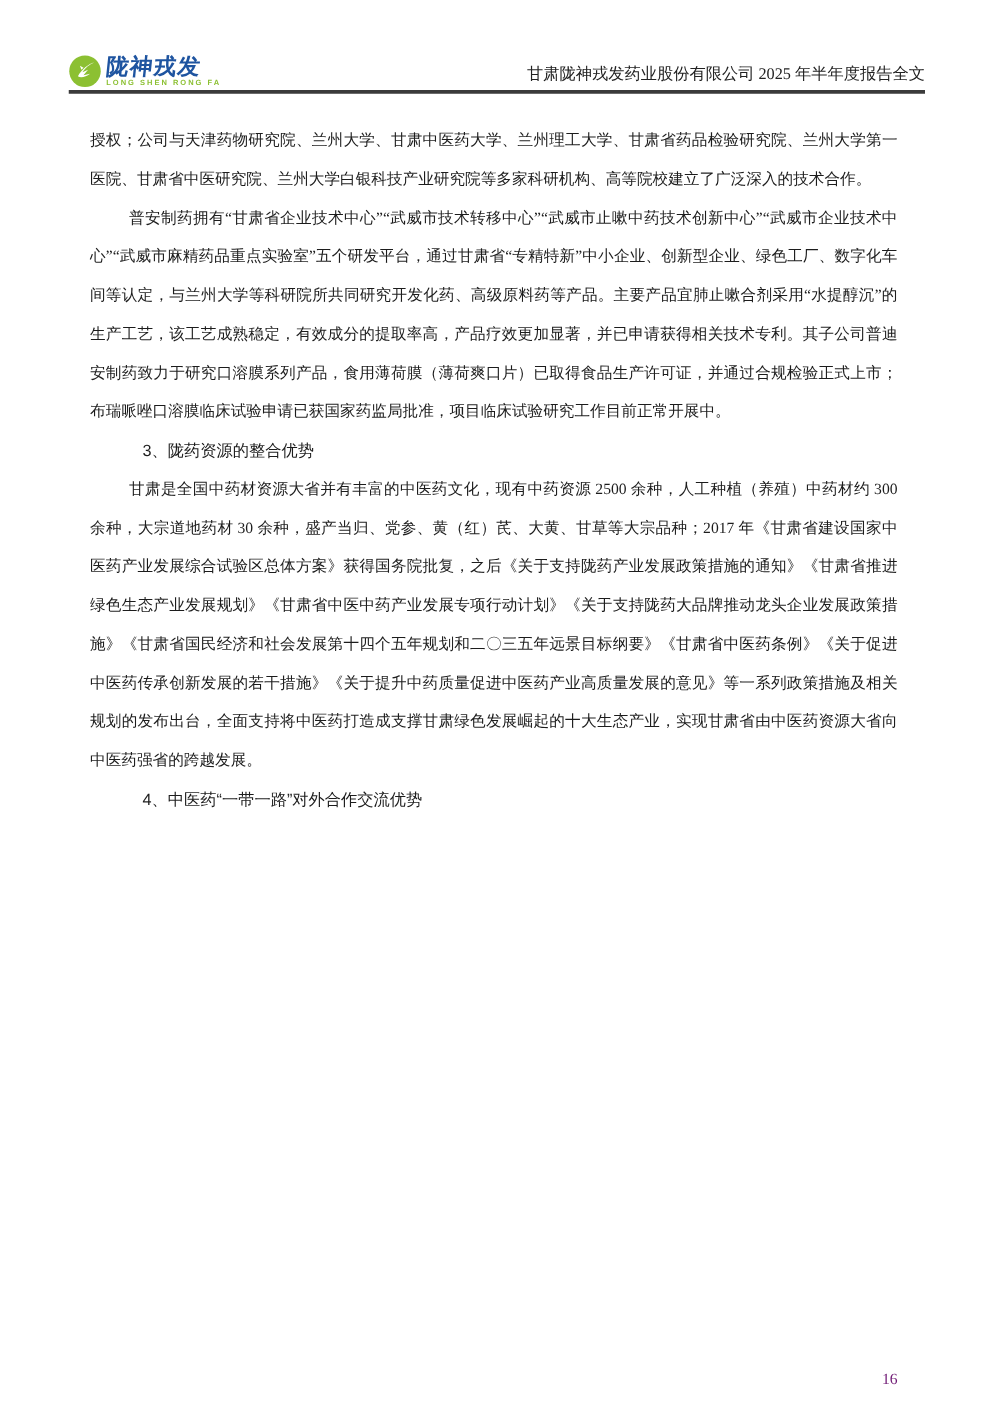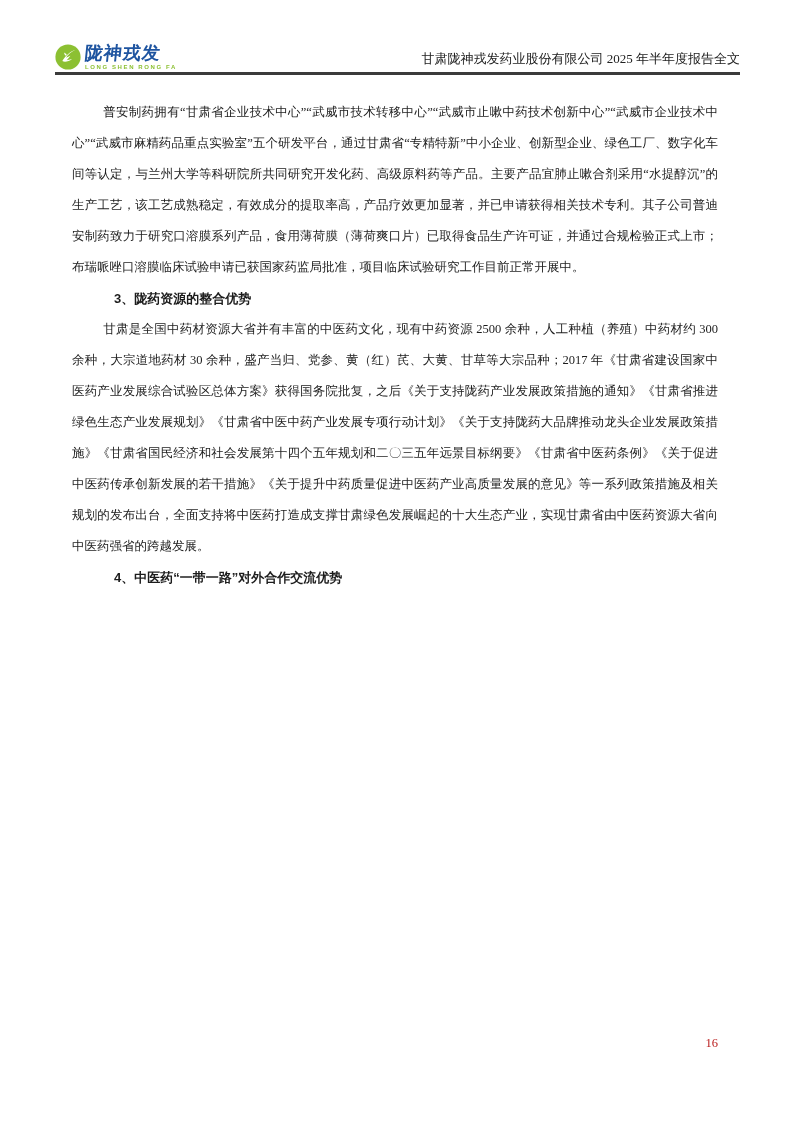--- a/index.html
+++ b/index.html
@@ -68,31 +68,31 @@
     font-size: 12.5px;
     line-height: 31px;
     text-align: justify;
     text-justify: inter-ideograph;
     word-break: break-all;
   }
   .content .para.indent { text-indent: 2.5em; }
   .content .heading {
     margin: 0;
     font-family: "Liberation Sans", "DejaVu Sans", sans-serif;
-    font-weight: bold;
+    font-weight: normal;
     font-size: 13px;
     line-height: 31px;
     padding-left: 42px;
   }
   
   .pagenum {
     position: absolute;
-    right: 75px; top: 1036px;
+    right: 75px; top: 1096px;
     font-size: 12.5px;
-    color: #b91c1c;
+    color: #701a75;
   }
 </style>
 </head>
 <body>
 
 <div class="page">
 
   <div class="header">
     <div class="logo">
       <svg class="logo-icon" viewBox="0 0 32 32">
@@ -102,20 +102,21 @@
       </svg>
       <div class="logo-text">
         <span class="logo-cn">陇神戎发</span>
         <span class="logo-en">LONG SHEN RONG FA</span>
       </div>
     </div>
     <div class="header-title">甘肃陇神戎发药业股份有限公司 2025 年半年度报告全文</div>
   </div>
 
   <div class="content">
+      <div class="para">授权；公司与天津药物研究院、兰州大学、甘肃中医药大学、兰州理工大学、甘肃省药品检验研究院、兰州大学第一医院、甘肃省中医研究院、兰州大学白银科技产业研究院等多家科研机构、高等院校建立了广泛深入的技术合作。</div>
       <div class="para indent">普安制药拥有“甘肃省企业技术中心”“武威市技术转移中心”“武威市止嗽中药技术创新中心”“武威市企业技术中心”“武威市麻精药品重点实验室”五个研发平台，通过甘肃省“专精特新”中小企业、创新型企业、绿色工厂、数字化车间等认定，与兰州大学等科研院所共同研究开发化药、高级原料药等产品。主要产品宜肺止嗽合剂采用“水提醇沉”的生产工艺，该工艺成熟稳定，有效成分的提取率高，产品疗效更加显著，并已申请获得相关技术专利。其子公司普迪安制药致力于研究口溶膜系列产品，食用薄荷膜（薄荷爽口片）已取得食品生产许可证，并通过合规检验正式上市；布瑞哌唑口溶膜临床试验申请已获国家药监局批准，项目临床试验研究工作目前正常开展中。</div>
       <div class="heading">3、陇药资源的整合优势</div>
       <div class="para indent">甘肃是全国中药材资源大省并有丰富的中医药文化，现有中药资源 2500 余种，人工种植（养殖）中药材约 300 余种，大宗道地药材 30 余种，盛产当归、党参、黄（红）芪、大黄、甘草等大宗品种；2017 年《甘肃省建设国家中医药产业发展综合试验区总体方案》获得国务院批复，之后《关于支持陇药产业发展政策措施的通知》《甘肃省推进绿色生态产业发展规划》《甘肃省中医中药产业发展专项行动计划》《关于支持陇药大品牌推动龙头企业发展政策措施》《甘肃省国民经济和社会发展第十四个五年规划和二〇三五年远景目标纲要》《甘肃省中医药条例》《关于促进中医药传承创新发展的若干措施》《关于提升中药质量促进中医药产业高质量发展的意见》等一系列政策措施及相关规划的发布出台，全面支持将中医药打造成支撑甘肃绿色发展崛起的十大生态产业，实现甘肃省由中医药资源大省向中医药强省的跨越发展。</div>
       <div class="heading">4、中医药“一带一路”对外合作交流优势</div>
     </div>
 
   <div class="pagenum">16</div>
 
 </div>
 

